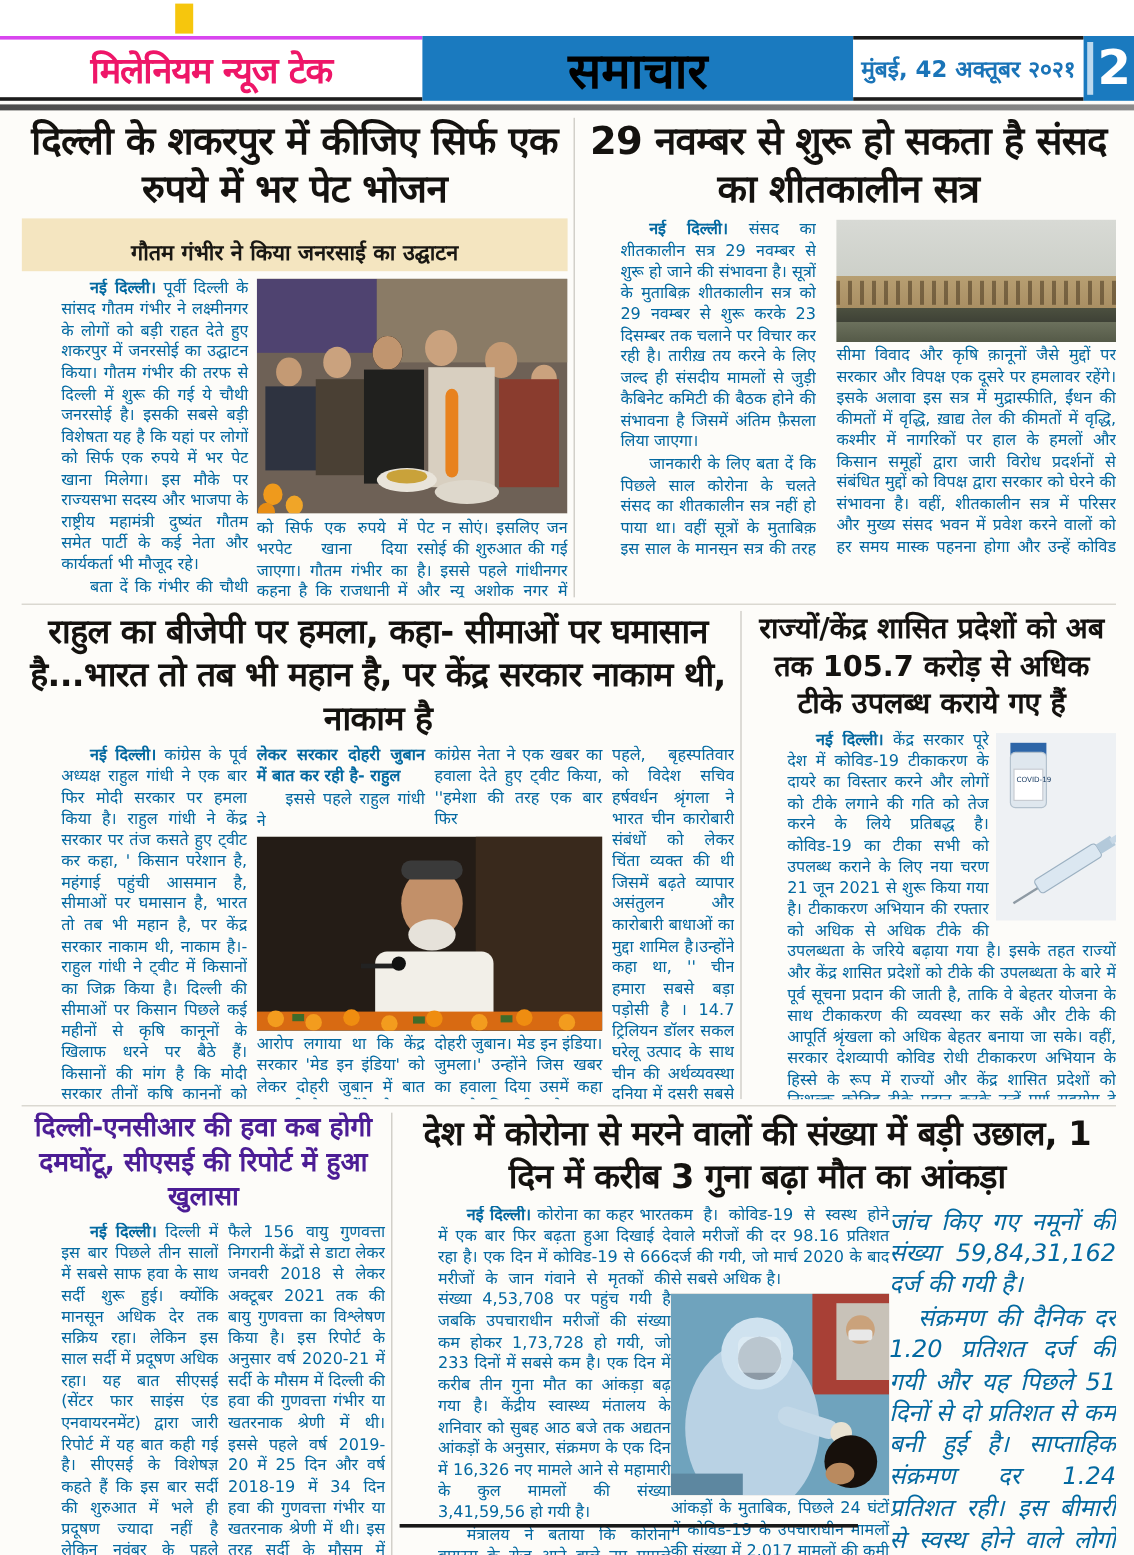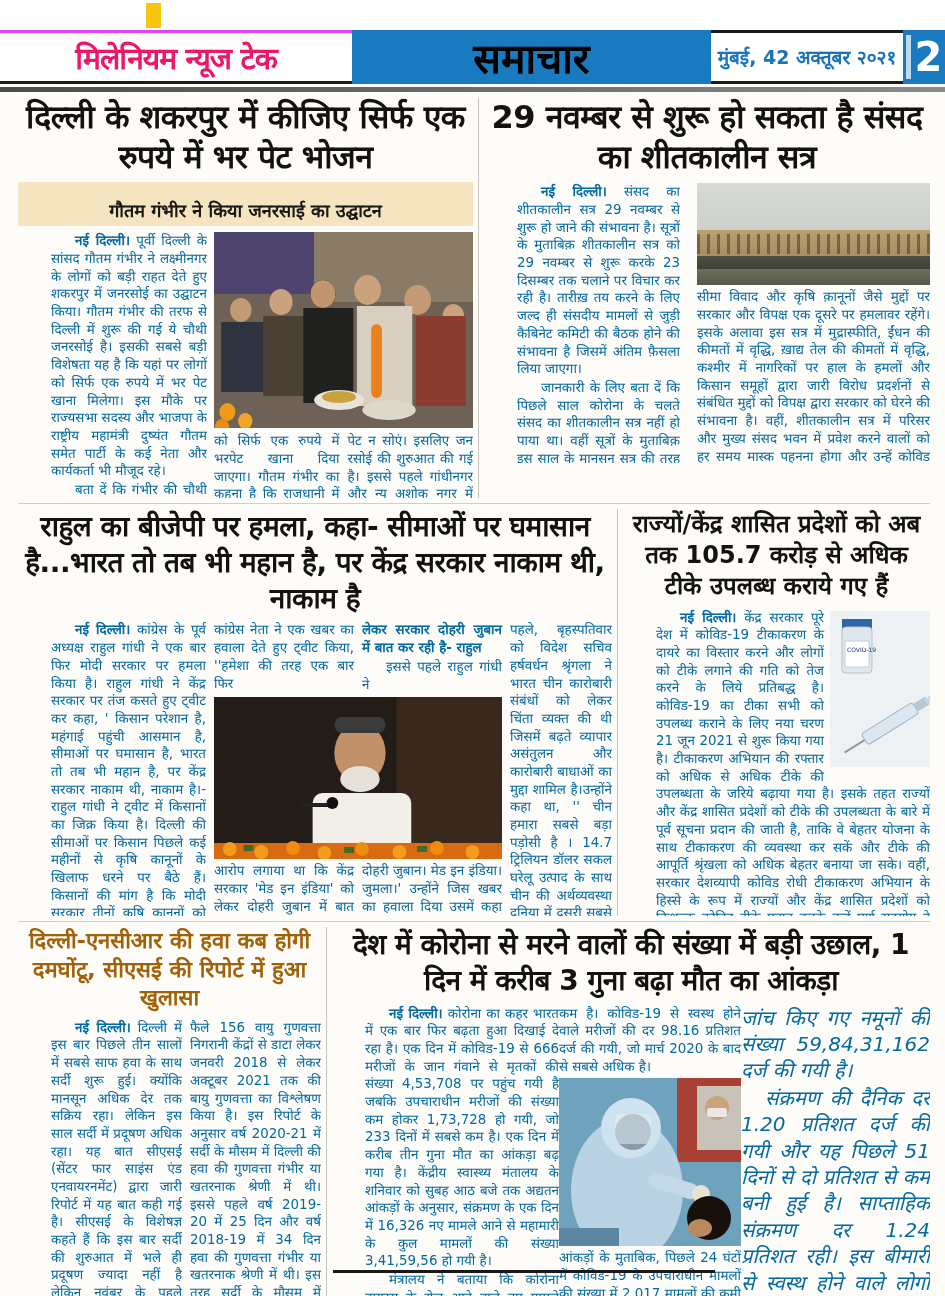--- a/index.html
+++ b/index.html
@@ -26,21 +26,21 @@
   .pagebox .stripe { width:5px; height:44px; background:#bcd9ee; margin-right:4px; }
   .headrule { height:5px; background:linear-gradient(90deg,#4c4c4c,#8b8b8b); margin-top:3px; }
 
   .content { padding:6px 15px 0 18px; }
   .vdiv { width:1px; background:#c8c5bf; margin:0 5px; }
   .rowsep { height:1px; background:#d2cfc8; margin:5px 0 5px; }
 
   .h-xl { font-size:32px; line-height:1.24; font-weight:bold; text-align:center; color:#14120f; letter-spacing:-0.5px; }
   .h-l  { font-size:28px; line-height:1.28; font-weight:bold; text-align:center; color:#14120f; letter-spacing:-0.5px; }
   .h-m  { font-size:24px; line-height:1.3;  font-weight:bold; text-align:center; color:#14120f; }
-  .h-s  { font-size:22px; line-height:1.3;  font-weight:bold; text-align:center; color:#a16207; }
+  .h-s  { font-size:22px; line-height:1.3;  font-weight:bold; text-align:center; color:#4c1d95; }
   .kicker { margin-top:5px; padding:16px 0 4px; font-size:18px; font-weight:bold; text-align:center; color:#191713; }
   .cream { background:#f4e5c0; }
   .mint  { background:#d9eae0; }
 
   .bt { font-size:13.4px; line-height:1.32; text-align:justify; color:#0369a1;margin-left:33px; }
   .bt p { margin:0 0 1px; }
   .ind { text-indent:24px; }
   .subbold { font-weight:bold; }
 
   .row1 { display:flex; height:400px; overflow:hidden; }
@@ -180,25 +180,25 @@
 
       <div class="art3">
         <div class="h-l">राहुल का बीजेपी पर हमला, कहा- सीमाओं पर घमासान है...भारत तो तब भी महान है, पर केंद्र सरकार नाकाम थी, नाकाम है</div>
         <div class="a3-body bt">
           <div class="a3-c1">
             <p class="ind"><b class="subbold">नई दिल्ली।</b><span> कांग्रेस के पूर्व अध्यक्ष राहुल गांधी ने एक बार फिर मोदी सरकार पर हमला किया है। राहुल गांधी ने केंद्र सरकार पर तंज कसते हुए ट्वीट कर कहा, ' किसान परेशान है, महंगाई पहुंची आसमान है, सीमाओं पर घमासान है, भारत तो तब भी महान है, पर केंद्र सरकार नाकाम थी, नाकाम है।-राहुल गांधी ने ट्वीट में किसानों का जिक्र किया है। दिल्ली की सीमाओं पर किसान पिछले कई महीनों से कृषि कानूनों के खिलाफ धरने पर बैठे हैं। किसानों की मांग है कि मोदी सरकार तीनों कृषि कानूनों को वापस ले। कई दौर की वार्ता के बाद भी किसानों की मांगें केंद्र सरकार ने नहीं मानी। ऐसे में किसानों का विरोध प्रदर्शन जारी है।</span></p>
 
           </div>
           <div class="a3-mid">
             <div class="a3-midrow">
-              <div>कांग्रेस नेता ने एक खबर का हवाला देते हुए ट्वीट किया, ''हमेशा की तरह एक बार फिर</div>
               <div>
                 <p class="subbold">लेकर सरकार दोहरी जुबान में बात कर रही है- राहुल</p>
                 <p class="ind">इससे पहले राहुल गांधी ने</p>
               </div>
+              <div>कांग्रेस नेता ने एक खबर का हवाला देते हुए ट्वीट किया, ''हमेशा की तरह एक बार फिर</div>
             </div>
             <div class="photo a3-photo">
               <svg viewBox="0 0 292 162" preserveAspectRatio="none">
                 <rect x="0" y="0" width="292" height="162" fill="#241c16"></rect>
                 <rect x="185" y="0" width="107" height="162" fill="#39291c"></rect>
                 <ellipse cx="148" cy="56" rx="26" ry="30" fill="#c29069"></ellipse>
                 <rect x="122" y="20" width="52" height="16" rx="8" fill="#3a3a3a"></rect>
                 <ellipse cx="148" cy="82" rx="20" ry="13" fill="#e6e2da"></ellipse>
                 <rect x="100" y="96" width="100" height="60" rx="10" fill="#f2efe8"></rect>
                 <rect x="88" y="106" width="32" height="4" fill="#222"></rect>

